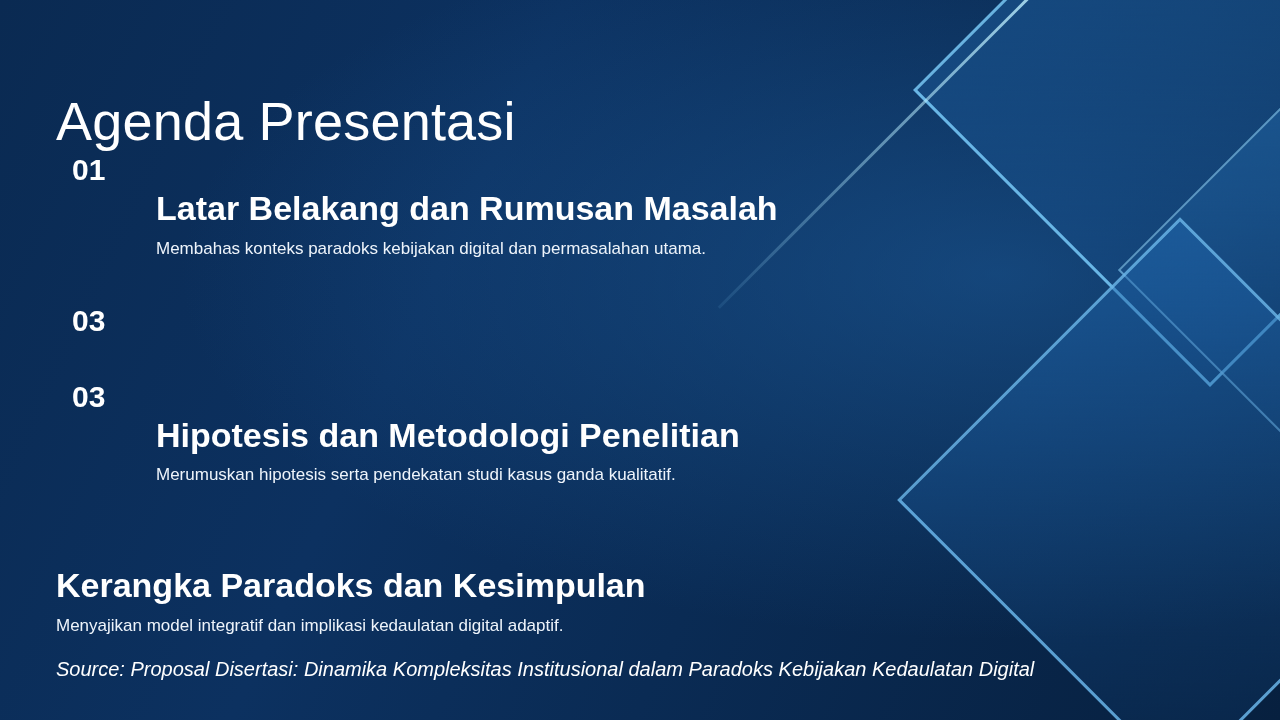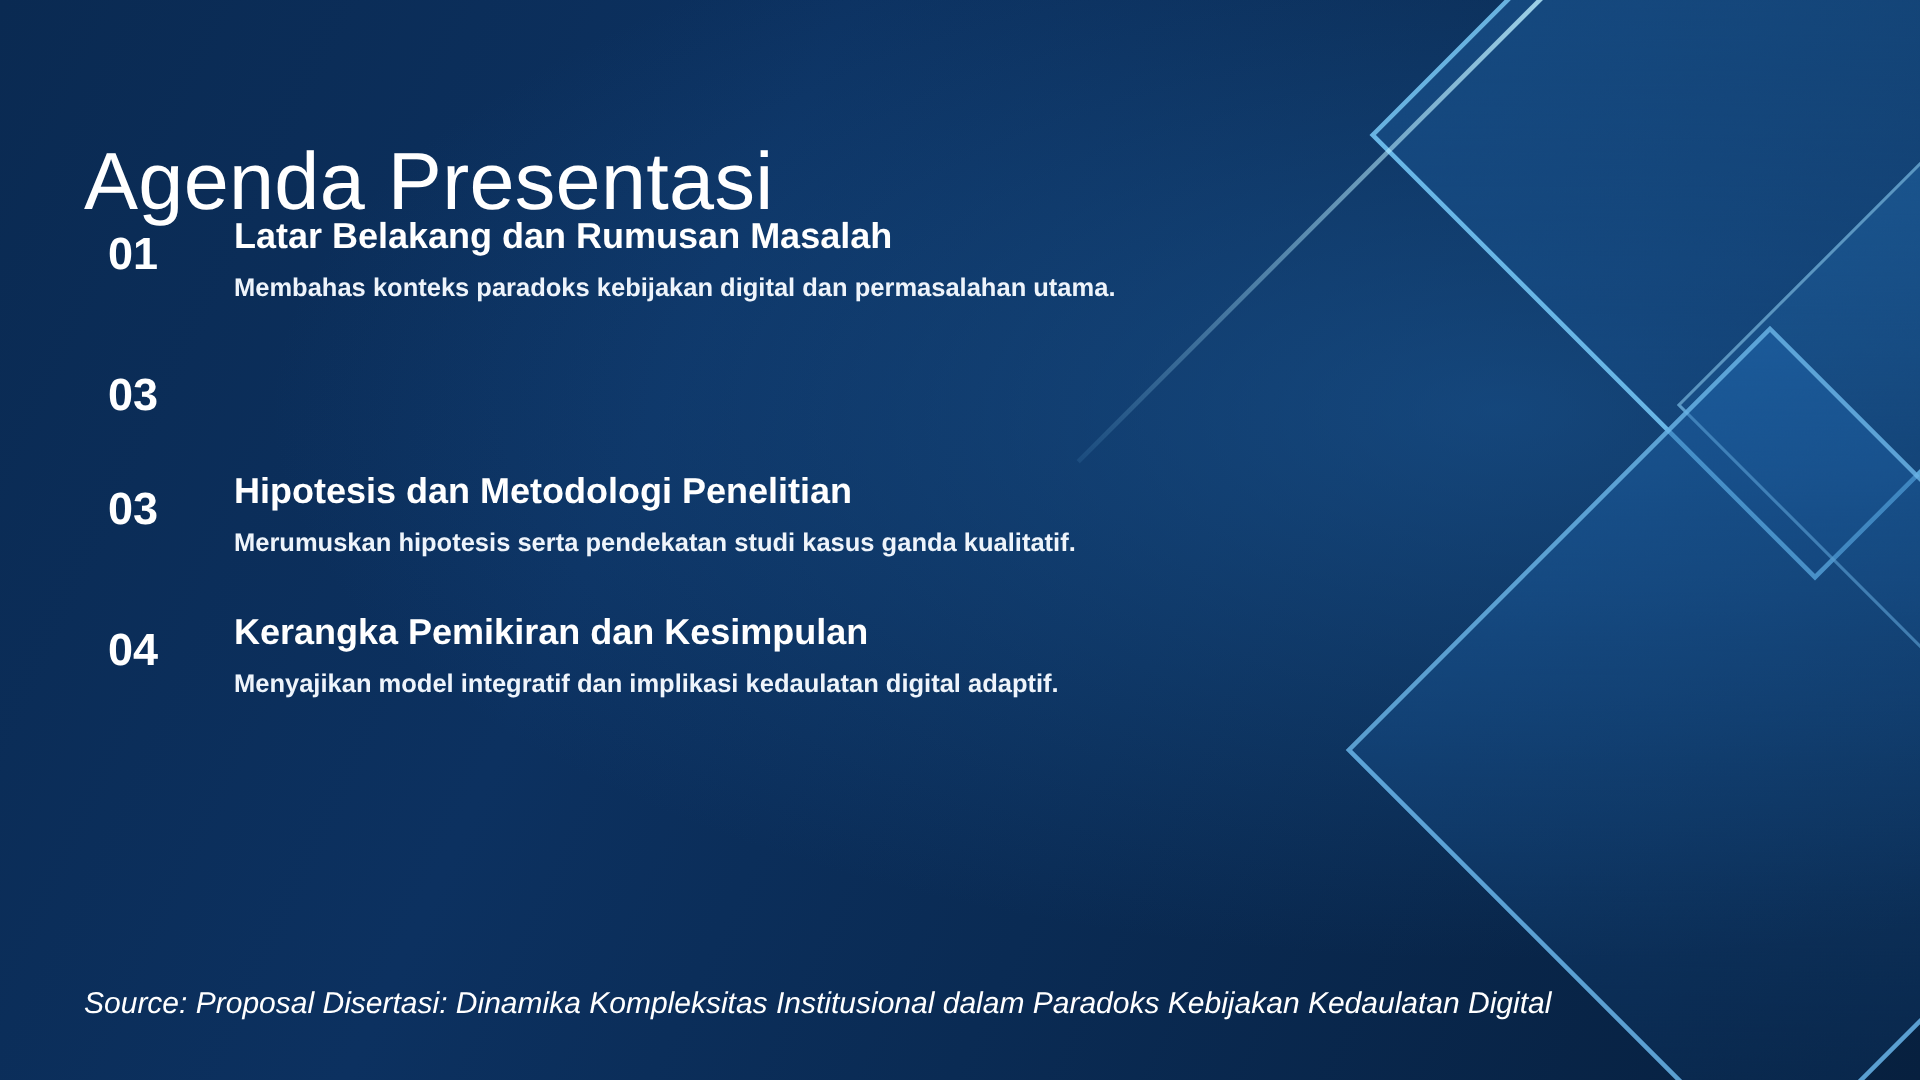--- a/index.html
+++ b/index.html
@@ -87,29 +87,30 @@
     color: #ffffff;
     line-height: 1;
     padding-top: 12px;
     padding-left: 16px;
     box-sizing: border-box;
   }
   .item-body {
     flex: 1 1 auto;
   }
   .item-head {
-    font-size: 24px;
+    font-size: 34px;
     font-weight: bold;
     color: #ffffff;
     line-height: 1.25;
     margin-bottom: 8px;
+    margin-top: 44px;
   }
   .item-desc {
     font-size: 17px;
-    font-weight: 700;
+    font-weight: 400;
     color: #eef4fb;
     line-height: 1.3;
   }
   .source {
     position: absolute;
     left: 56px;
     top: 658px;
     font-size: 20px;
     font-style: italic;
     color: #ffffff;
@@ -145,23 +146,22 @@
 
     <div class="item">
       <div class="item-num">03</div>
       <div class="item-body">
         <div class="item-head">Hipotesis dan Metodologi Penelitian</div>
         <div class="item-desc">Merumuskan hipotesis serta pendekatan studi kasus ganda kualitatif.</div>
       </div>
     </div>
 
     <div class="item">
-      <div class="item-num">04</div>
       <div class="item-body">
-        <div class="item-head">Kerangka Pemikiran dan Kesimpulan</div>
+        <div class="item-head">Kerangka Paradoks dan Kesimpulan</div>
         <div class="item-desc">Menyajikan model integratif dan implikasi kedaulatan digital adaptif.</div>
       </div>
     </div>
 
   </div>
 
   <div class="source">Source: Proposal Disertasi: Dinamika Kompleksitas Institusional dalam Paradoks Kebijakan Kedaulatan Digital</div>
 
 </div>
 

